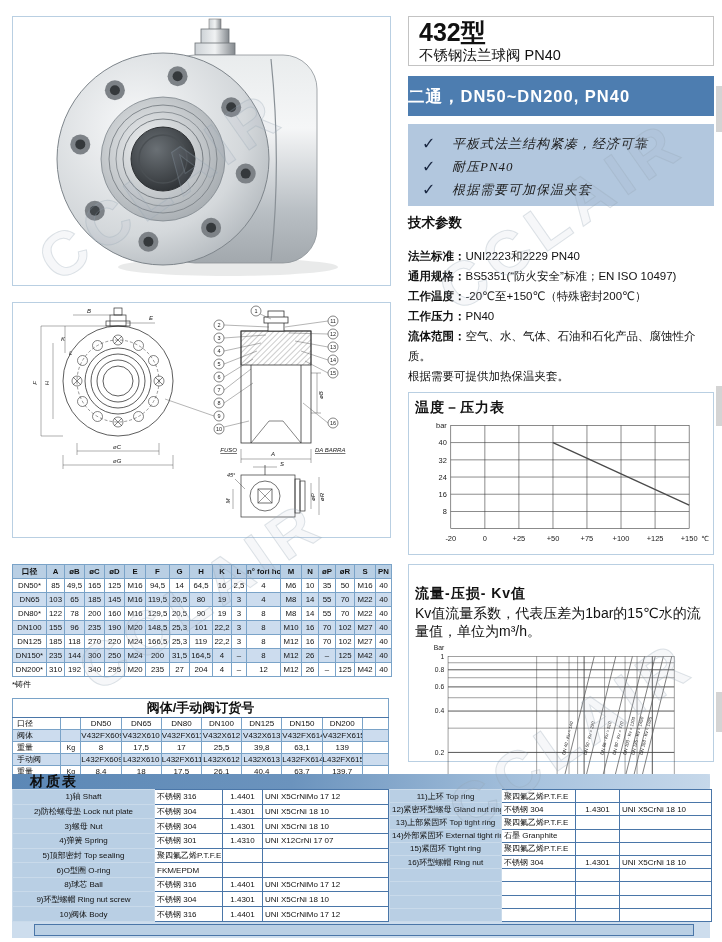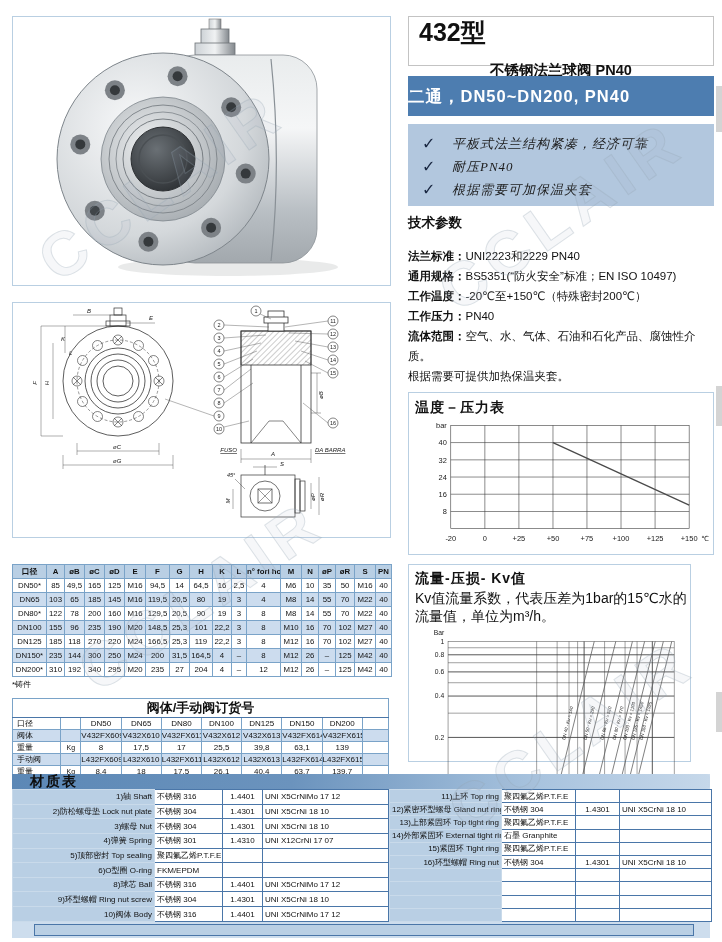--- a/index.html
+++ b/index.html
@@ -5,35 +5,35 @@
   html,body{margin:0;padding:0;background:#fff;}
   .page{position:relative;width:722px;height:942px;background:#fff;overflow:hidden;
         font-family:"Liberation Sans","DejaVu Sans",sans-serif;color:#111;}
   .box{position:absolute;border:1px solid #b9cfe2;background:#fff;}
   .wm{position:absolute;font-weight:bold;color:rgba(165,178,192,0.10);
       -webkit-text-stroke:1px rgba(150,165,180,0.30);
       font-size:62px;letter-spacing:8px;transform:rotate(-35deg);pointer-events:none;z-index:5;}
   
   .title-box{position:absolute;left:408px;top:16px;width:306px;height:50px;border:1px solid #c3c3c3;background:#fff;box-sizing:border-box;padding:2px 10px;}
   .model{font-size:25px;font-weight:bold;line-height:26px;}
-  .subtitle{font-size:14.5px;font-weight:bold;text-align:center;margin-top:16px;}
+  .subtitle{font-size:14.5px;font-weight:normal;text-align:left;margin-top:1px;}
   .banner{position:absolute;left:408px;top:76px;width:306px;height:40px;background:#4d7db0;color:#fff;
           font-size:16.5px;font-weight:bold;line-height:40px;box-sizing:border-box;letter-spacing:1px;}
   .features{position:absolute;left:408px;top:124px;width:306px;height:82px;background:#b2c7de;box-sizing:border-box;padding:8px 10px 0 14px;}
   .feat-row{display:flex;align-items:center;height:23px;}
   .check{color:#16243e;font-size:16px;font-weight:bold;width:30px;}
   .feat-text{font-family:"Liberation Serif","DejaVu Serif",serif;font-style:italic;font-size:13px;color:#1c1c1c;letter-spacing:1px;}
   .tech{position:absolute;left:408px;top:214px;width:308px;}
   .tech-title{font-size:13.5px;font-weight:bold;margin-bottom:14px;}
   .tech-line{font-size:11.5px;line-height:20px;}
   .tech-line b{font-weight:bold;}
   .tech-note{font-size:11.5px;line-height:20px;}
   
   .chart1-box{position:absolute;left:408px;top:392px;width:306px;height:163px;border:1px solid #b9cfe2;background:#fff;box-sizing:border-box;padding:6px 2px 0 6px;}
-  .chart2-box{position:absolute;left:408px;top:564px;width:283px;height:198px;border:1px solid #b9cfe2;background:#fff;box-sizing:border-box;padding:5px 2px 0 6px;}
+  .chart2-box{position:absolute;left:408px;top:564px;width:306px;height:198px;border:1px solid #b9cfe2;background:#fff;box-sizing:border-box;padding:20px 2px 0 6px;}
   .chart-title{font-size:14px;font-weight:bold;letter-spacing:1px;}
   .chart-sub{font-size:14px;margin-top:2px;}
   
   table{border-collapse:collapse;}
   .dim-section{position:absolute;left:12px;top:564px;width:377px;}
   .dim{width:377px;border:1px solid #4a76a8;table-layout:fixed;}
   .dim td,.dim th{border:1px solid #7aa3c8;font-size:7.8px;text-align:center;padding:1px 0;height:11px;overflow:hidden;white-space:nowrap;}
   .dim .ttl{font-size:13px;font-weight:bold;height:16px;background:#fff;border-bottom:1px solid #4a76a8;}
   .dim thead th{background:#b9cfe4;font-weight:bold;}
   .dim tbody tr:nth-child(even) td{background:#ccdcee;}
@@ -46,21 +46,21 @@
   .order .unit{font-size:7px;}
   .order tbody tr:nth-child(even) td{background:#ccdcee;}
   
   .materials{position:absolute;left:12px;top:774px;width:698px;height:164px;background:#cddded;}
   .mat-band{height:15px;background:linear-gradient(90deg,#5c88b6 0%,#6b93bd 40%,#a8c3de 75%,#c6d8ea 100%);
             border-radius:0 4px 4px 0;display:flex;align-items:center;}
   .mat-band-title{font-size:14px;font-weight:bold;color:#0d0d0d;padding-left:18px;letter-spacing:2px;}
   .mat-wrap{display:flex;}
   .mat{table-layout:fixed;}
   .mat td{font-size:8px;height:12.2px;padding:0 2px;overflow:hidden;white-space:nowrap;border:1px solid #8fb0cf;}
-  .mat .mlabel{background:#b9cfe4;border:1px solid #c9daea;text-align:right;}
+  .mat .mlabel{background:#b9cfe4;border:1px solid #c9daea;text-align:center;}
   .mat .mval,.mat .mnum,.mat .muni{background:#fff;border:1px solid #4a76a8;}
   .mat .mnum{text-align:center;}
   .mat-strip{position:absolute;left:22px;bottom:2px;width:658px;height:10px;background:#b9cfe4;border:1px solid #4a76a8;}
   .edge-mark{position:absolute;width:6px;background:#d4d4d4;right:0;}
   svg text{fill:#1a1a1a;}
 </style>
 </head>
 <body>
 
 <div class="page">

